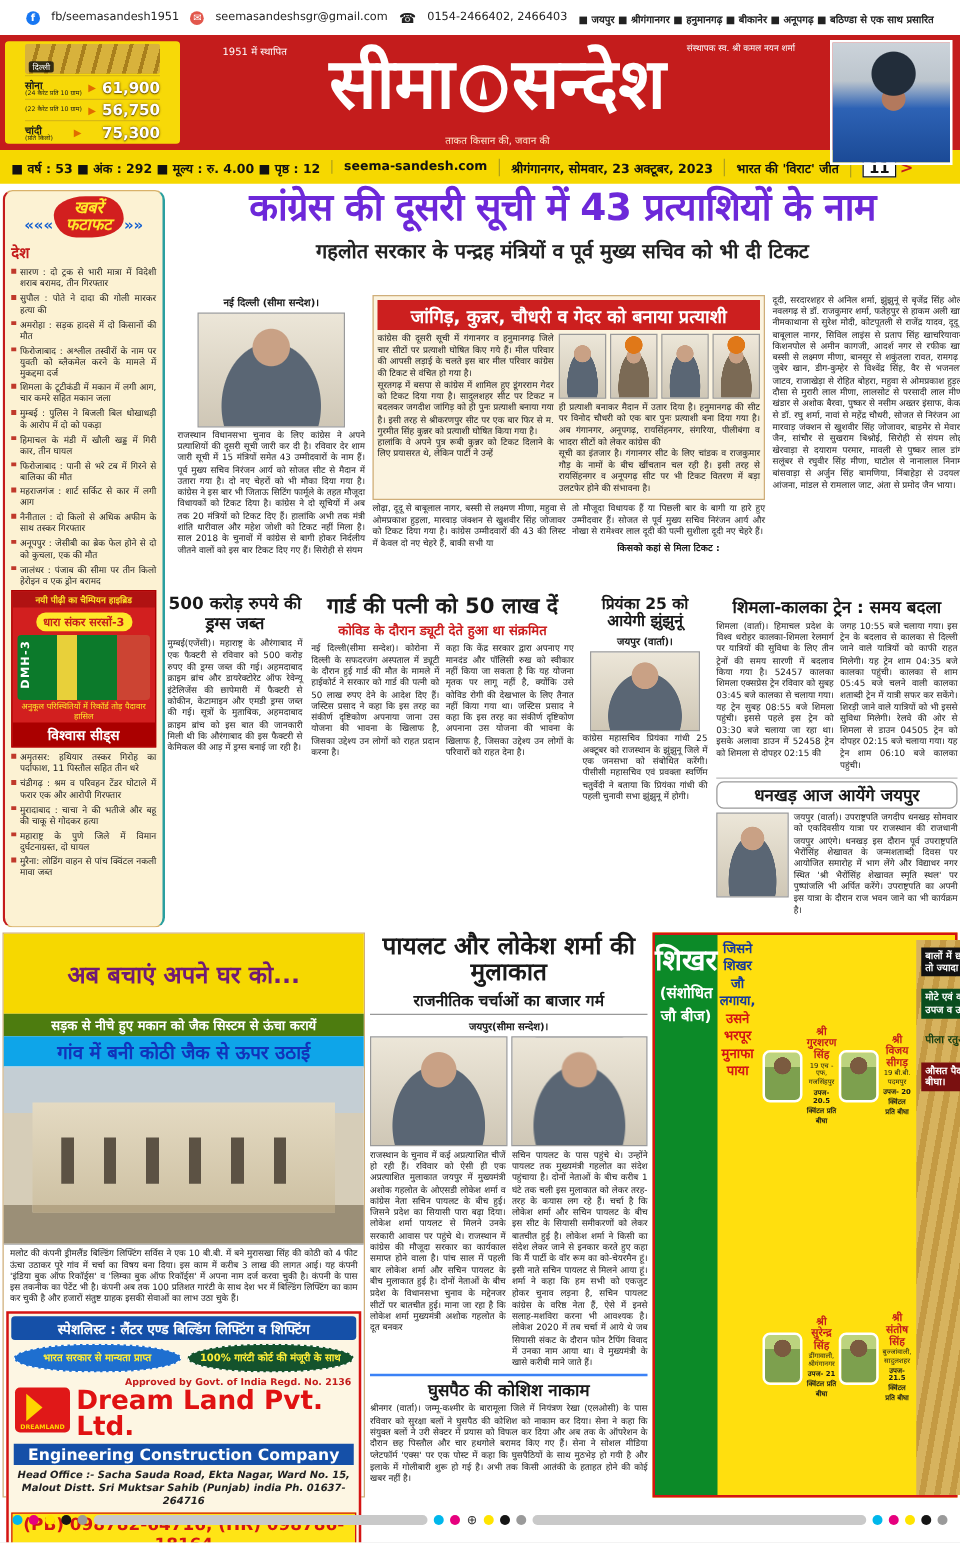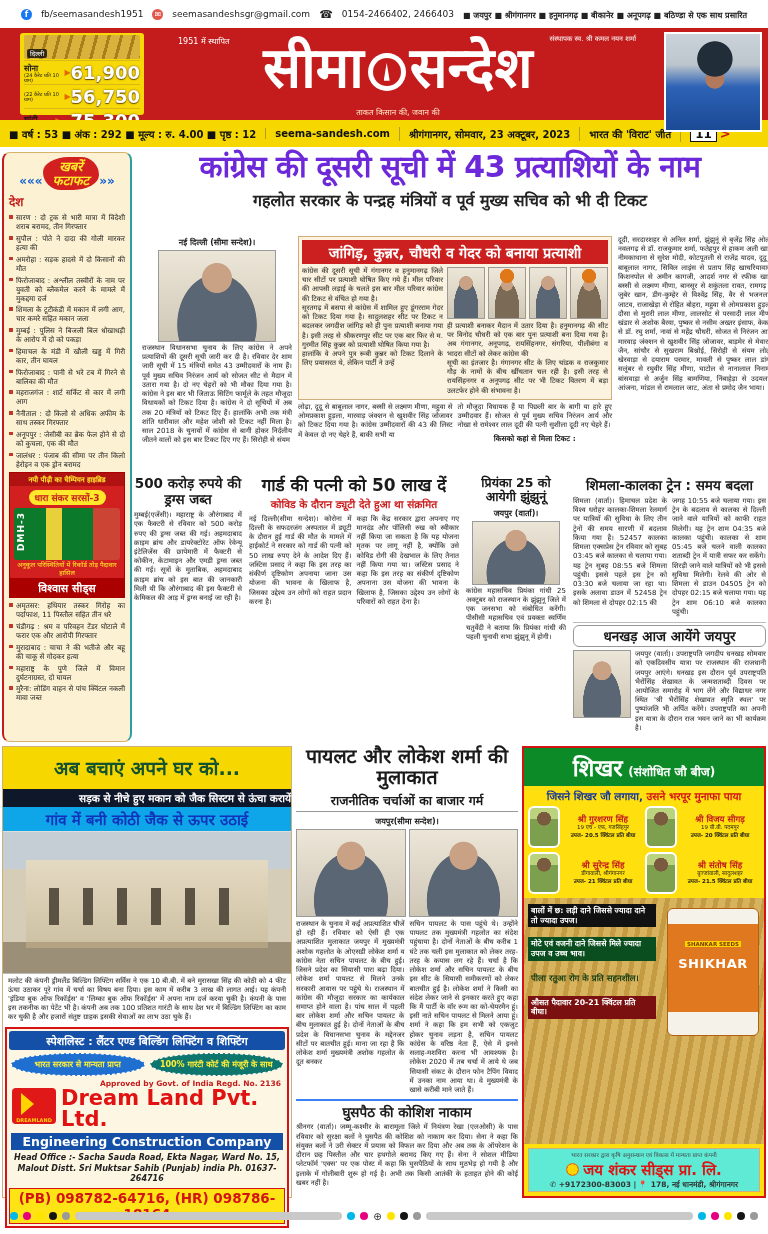--- a/index.html
+++ b/index.html
@@ -18,31 +18,31 @@
     linear-gradient(180deg,#efe8da,#cfc7b6)}
   
   .topbar{position:absolute;top:0;left:0;width:100%;height:28px;display:flex;align-items:center;
     justify-content:center;gap:9px;font-size:9px;color:#222;background:#fff}
   .ci{width:11px;height:11px;border-radius:50%;color:#fff;font-size:8px;display:inline-flex;
     align-items:center;justify-content:center;font-weight:bold}
   .fb{background:#1877f2}.mi{background:#e2574c}.phn{color:#222;font-size:11px}
   .editions{font-size:8px;font-weight:bold}
   
   .masthead{position:absolute;top:28px;left:0;width:100%;height:92px;background:#c41c1c}
-  .rates{position:absolute;left:20px;top:5px;width:124px;height:82px;background:#f7d908;
-    border-radius:3px;padding:2px 4px;font-size:7px}
+  .rates{position:absolute;left:4px;top:5px;width:140px;height:82px;background:#f7d908;
+    border-radius:3px;padding:2px 16px;font-size:7px}
   .goldimg{height:24px;border-radius:2px;position:relative;margin-bottom:1px;
     background:repeating-linear-gradient(105deg,#d8b23c 0 9px,#a97f1c 9px 12px),linear-gradient(#e9c95a,#8a651a)}
   .goldcity{position:absolute;bottom:1px;left:3px;background:rgba(10,10,10,.8);color:#fff;
     font-size:6.5px;padding:0 3px;border-radius:2px}
   .rrow{display:flex;align-items:center;justify-content:space-between;border-top:1px solid #d9ba14;padding:1px 0}
   .rrow:first-of-type{border-top:none}
   .rlbl b{font-size:8px}.rsub{font-size:5px;display:block;line-height:1}
   .rarr{color:#e06c00;font-size:8px}
-  .rval{font-size:18px;font-weight:bold;color:#fff;text-shadow:0 1px 1px #6b4f00,0 0 2px #6b4f00}
+  .rval{font-size:12px;font-weight:bold;color:#fff;text-shadow:0 1px 1px #6b4f00,0 0 2px #6b4f00}
   .estab{position:absolute;left:178px;top:7px;color:#fff;font-size:8px}
   .founder{position:absolute;right:132px;top:6px;color:#fff;font-size:7px}
   .mtitle{position:absolute;left:140px;right:112px;top:12px;text-align:center;color:#fff;
     font-weight:bold;font-size:56px;line-height:1;white-space:nowrap}
   .emblem{display:inline-block;width:38px;height:38px;background:#fff;border-radius:50%;
     vertical-align:middle;position:relative;margin:0 4px}
   .emblem::before{content:"";position:absolute;inset:5px;border-radius:50%;background:#c41c1c}
   .emblem::after{content:"";position:absolute;left:16px;top:10px;width:6px;height:18px;background:#fff;
     clip-path:polygon(50% 0,100% 100%,0 100%)}
   .mtag{position:absolute;bottom:3px;left:140px;right:112px;text-align:center;color:#ffe9c9;font-size:8px}
@@ -112,38 +112,38 @@
   .colF h3{font-size:12.5px;text-align:center;line-height:1.15;margin-bottom:2px}
   .phF{width:88px;height:64px;margin:2px auto}
   .colG{flex:1}
   .colG h3{font-size:13.5px;text-align:center;margin-bottom:3px}
   .dhx{margin-top:5px;border-top:1px solid #bbb;padding-top:2px}
   .dhx h3{border:1px solid #999;border-radius:6px;padding:1px 0}
   .dhrow{display:flex;gap:4px;margin-top:2px}
   .phG{width:58px;height:68px;flex:none}
   
   .adh{position:absolute;left:2px;top:746px;width:290px;height:452px;border:1px solid #cfae7a}
-  .ah1{background:#f6d800;color:#14532d;font-weight:bold;font-size:19px;text-align:center;padding:8px 0}
-  .ah2{background:#0f172a;color:#fff;font-weight:bold;font-size:10.5px;text-align:right;padding:2px 0}
+  .ah1{background:#f6d800;color:#701a75;font-weight:bold;font-size:19px;text-align:center;padding:19px 0}
+  .ah2{background:#4d7c0f;color:#fff;font-weight:bold;font-size:10.5px;text-align:center;padding:2px 0}
   .ah3{background:#0ea5e9;color:#1133bb;font-weight:bold;font-size:15px;text-align:center;padding:2px 0;
     border-bottom:1px solid #ddd}
   .hphoto{height:142px;position:relative;border-bottom:1px solid #bbb;
     background:linear-gradient(180deg,#c4ced4 0 26%,#d6cdb8 26% 78%,#9b8f77 78%)}
   .hphoto::before{content:"";position:absolute;left:8%;top:20%;width:84%;height:62%;
     background:linear-gradient(180deg,#e4dac2,#cdc0a2);box-shadow:inset 0 -6px 0 #b3a383}
   .hphoto::after{content:"";position:absolute;left:16%;top:40%;width:68%;height:26%;
     background:repeating-linear-gradient(90deg,#5c5244 0 10px,transparent 10px 34px)}
   .ahbody{font-size:7px;line-height:1.28;text-align:justify;padding:3px 5px}
   .dream{margin:2px;border:2px solid #d41414;background:#fdf6e3;padding:2px}
   .dl1{background:#1550a8;color:#fff;font-weight:bold;font-size:11px;text-align:center;
     padding:2px 0;border-radius:3px}
   .dovals{display:flex;gap:5px;margin:3px 2px}
   .oval{flex:1;border-radius:50%;font-size:8px;font-weight:bold;text-align:center;
     padding:6px 4px;border:1px dashed #fff;line-height:1.2}
-  .ovb{background:#1e6fd0;color:#ffef3a}.ovr{background:#0f766e;color:#ffef3a}
+  .ovb{background:#1e6fd0;color:#ffef3a}.ovr{background:#14532d;color:#ffef3a}
   .dappr{color:#c41c1c;font-size:7.5px;font-weight:bold;text-align:right;padding-right:4px}
   .dlogorow{display:flex;align-items:flex-start;gap:5px;padding:0 3px}
   .dflag{width:44px;height:36px;background:#e01818;border-radius:4px;position:relative;flex:none}
   .dflag::before{content:"";position:absolute;left:9px;top:5px;width:0;height:0;
     border-left:13px solid #ffd400;border-top:11px solid transparent;border-bottom:11px solid transparent}
   .dflagname{position:absolute;bottom:1px;left:0;right:0;text-align:center;color:#ffd400;font-size:5px;font-weight:bold}
   .dname{color:#e01212;font-weight:bold;font-size:21px;line-height:1}
   .dsub{background:#1550a8;color:#fff;font-weight:bold;font-size:12.5px;text-align:center;margin:3px 2px;padding:1px 0}
   .daddr{font-size:8px;font-style:italic;font-weight:bold;text-align:center;line-height:1.3;color:#222}
   .dphone{background:#ffe415;color:#d41414;font-weight:bold;font-size:13.5px;text-align:center;
@@ -152,21 +152,21 @@
   .midcol{position:absolute;left:296px;top:746px;width:222px;height:452px}
   .midcol h2{font-size:19.5px;text-align:center;line-height:1.1}
   .midcol .sub{font-size:12.5px;font-weight:bold;text-align:center;margin:3px 0;
     border-bottom:1px solid #999;padding-bottom:2px}
   .pilphotos{display:flex;gap:3px;margin:3px 0}
   .pilphotos .ph{flex:1;height:88px}
   .infil{margin-top:4px;border-top:2px solid #3b82f6;padding-top:2px}
   .infil h3{font-size:13.5px;text-align:center;margin-bottom:2px}
   
   .shik{position:absolute;left:522px;top:746px;width:244px;height:452px;border:2px solid #d41414;
-    background:#ffdf0e;display:flex;flex-direction:column}
+    background:#ffdf0e;display:flex;flex-direction:row}
   .shhead{background:#0c8a28;color:#fff;text-align:center;padding:3px 0;font-weight:bold}
   .sht1{font-size:23px}.sht2{font-size:12px}
   .shslogan{text-align:center;font-weight:bold;font-size:10.5px;padding:3px 2px}
   .sl1{color:#16389c}.sl2{color:#d41414}
   .farmers{display:grid;grid-template-columns:1fr 1fr;gap:4px 2px;padding:0 4px}
   .farmer{display:flex;gap:3px;align-items:center}
   .fph{width:32px;height:42px;border:2px solid #fff;border-radius:6px;flex:none;
     background:radial-gradient(circle at 50% 28%,#7b5b40 0 22%,transparent 23%),
     linear-gradient(180deg,#bcd37e 0 30%,#7da04e 30%)}
   .finfo{flex:1;text-align:center}

